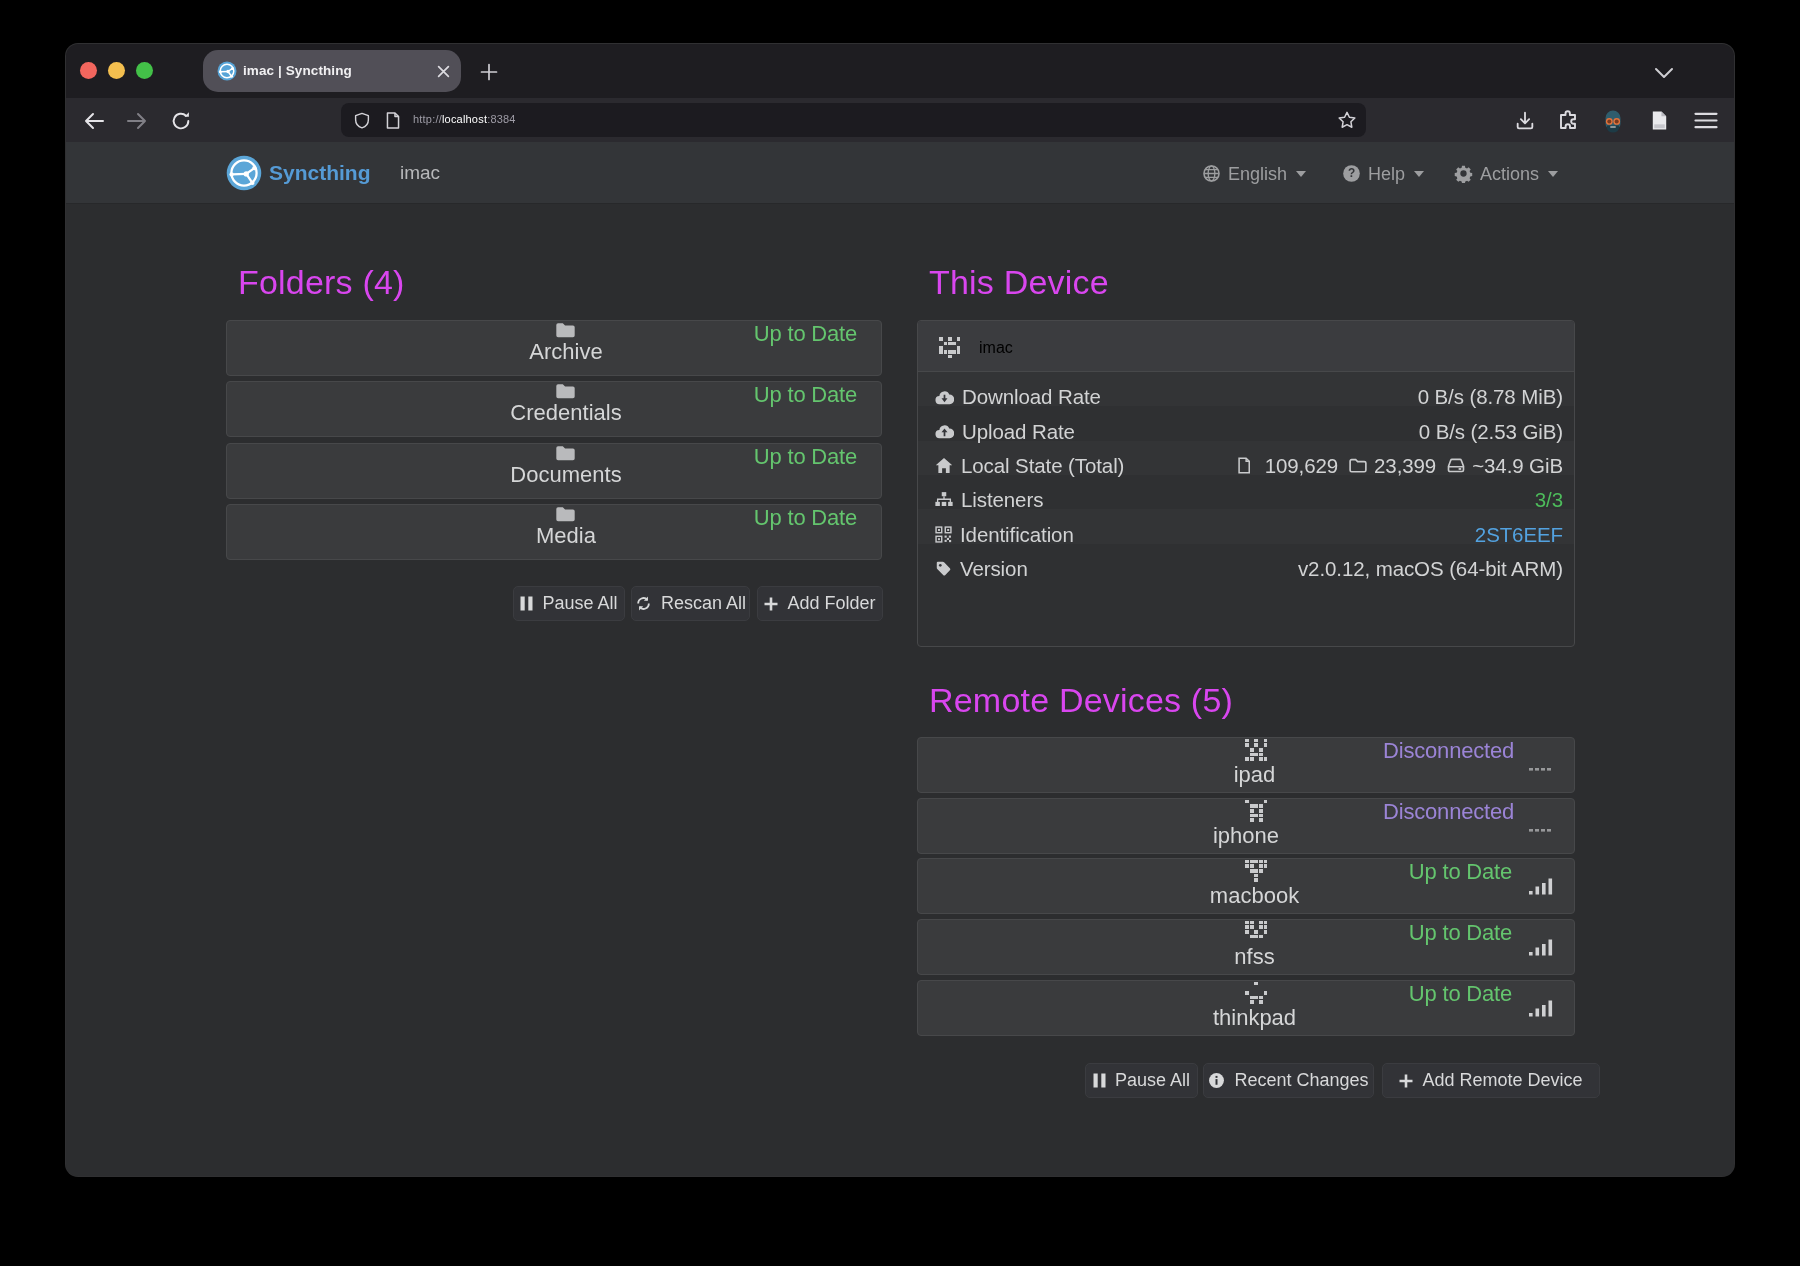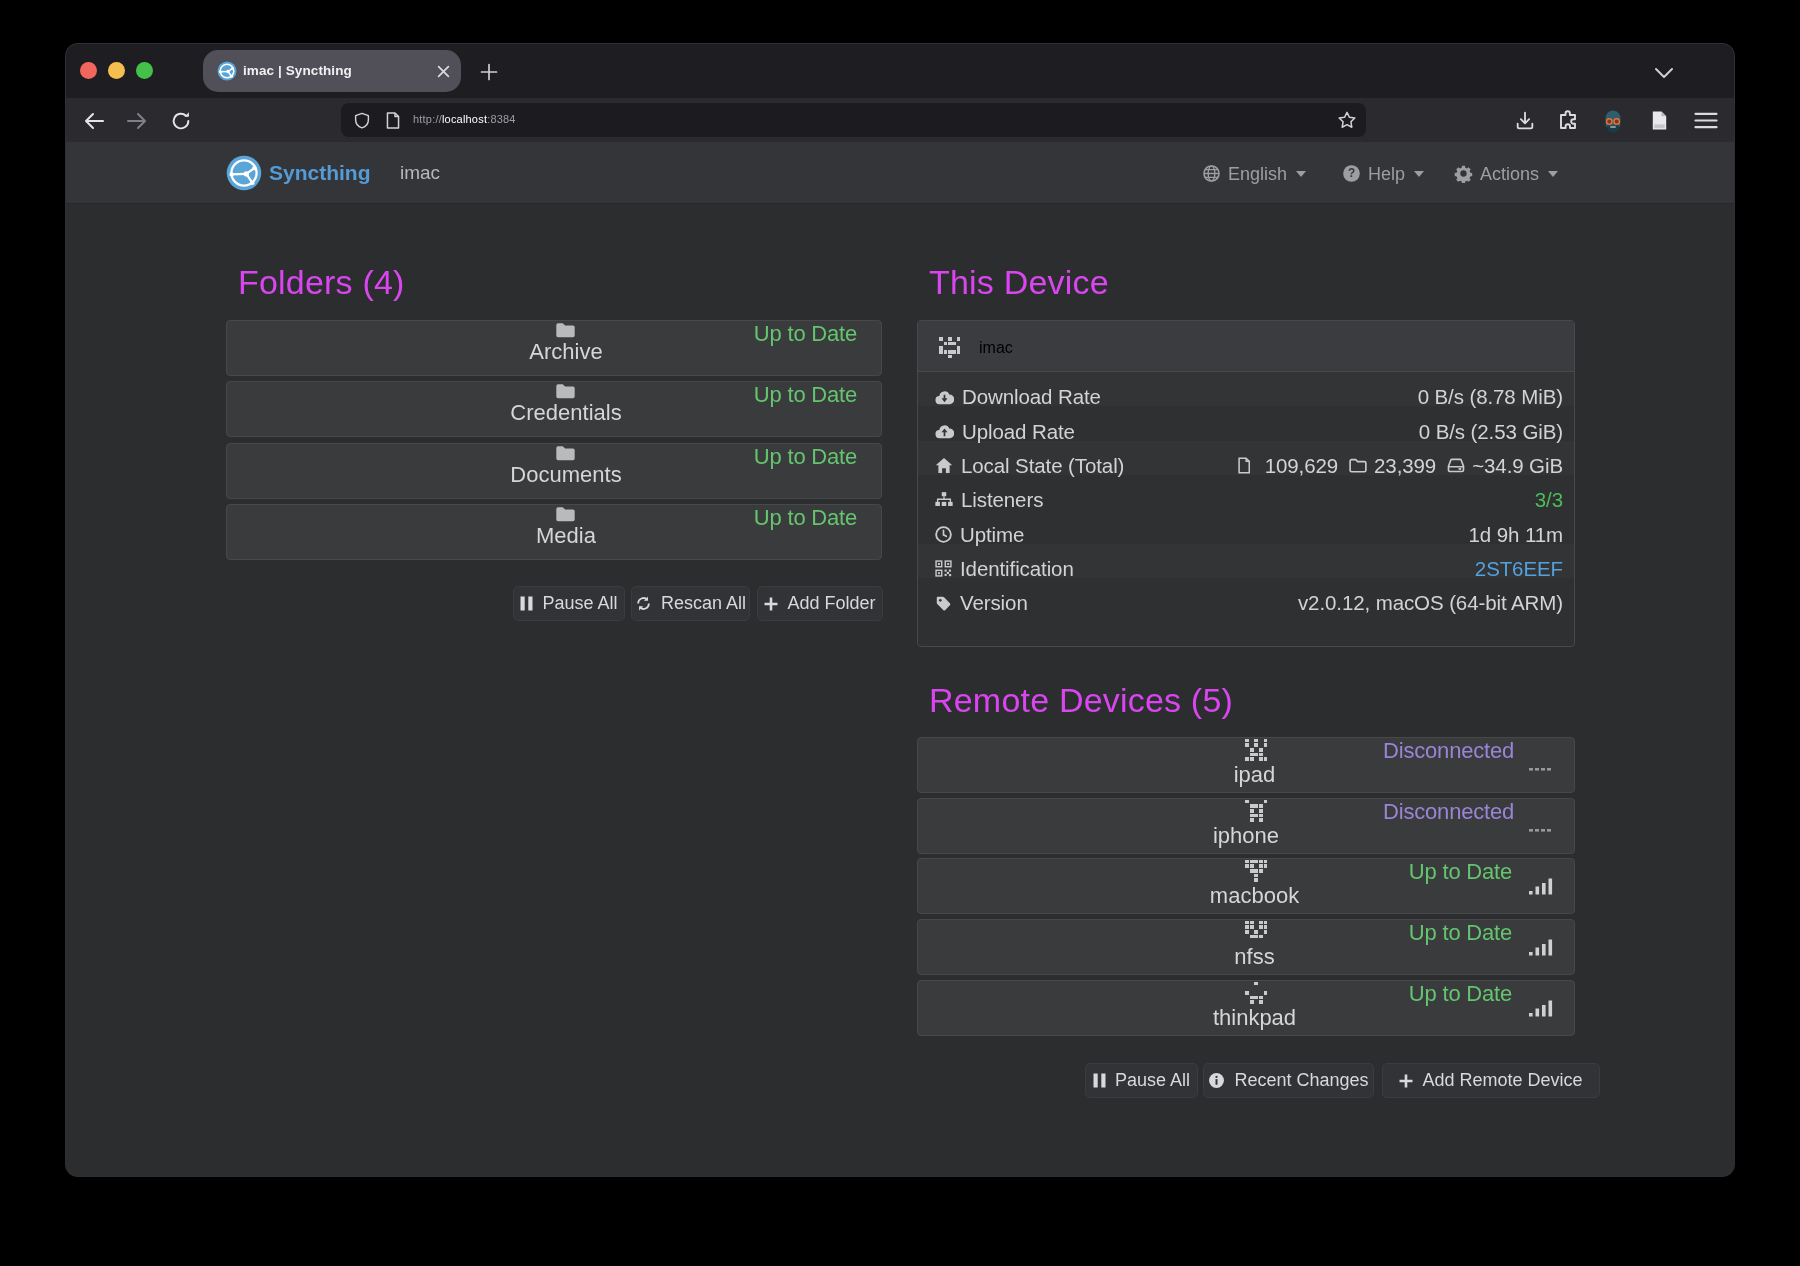--- a/index.html
+++ b/index.html
@@ -299,28 +299,20 @@
               <rect x="9" y="0" width="6" height="5.5"></rect>
               <rect x="0.5" y="13" width="6" height="5.5"></rect>
               <rect x="9" y="13" width="6" height="5.5"></rect>
               <rect x="17.5" y="13" width="6" height="5.5"></rect>
             </g>
             <path d="M12 5.5 V9.5 M3.5 13 V9.5 H20.5 V13" fill="none" stroke="#c9cacc" stroke-width="1.8"></path>
           </svg>
           <span style="margin-left:8px">Listeners</span>
           <span class="val grn">3/3</span>
         </div>
-      <div class="trow">
-          <svg class="ic" width="17" height="17" viewBox="0 0 24 24">
-            <circle cx="12" cy="12" r="10.4" fill="none" stroke="#c9cacc" stroke-width="2.6"></circle>
-            <path d="M12 6 V12.5 L16 14.5" fill="none" stroke="#c9cacc" stroke-width="2.4" stroke-linecap="round"></path>
-          </svg>
-          <span style="margin-left:8px">Uptime</span>
-          <span class="val">1d 9h 11m</span>
-        </div>
       <div class="trow odd">
           <svg class="ic" width="17" height="17" viewBox="0 0 24 24">
             <g fill="none" stroke="#c9cacc" stroke-width="2">
               <rect x="1.5" y="1.5" width="8" height="8"></rect>
               <rect x="14.5" y="1.5" width="8" height="8"></rect>
               <rect x="1.5" y="14.5" width="8" height="8"></rect>
             </g>
             <g fill="#c9cacc">
               <rect x="4.2" y="4.2" width="2.8" height="2.8"></rect>
               <rect x="17.2" y="4.2" width="2.8" height="2.8"></rect>

